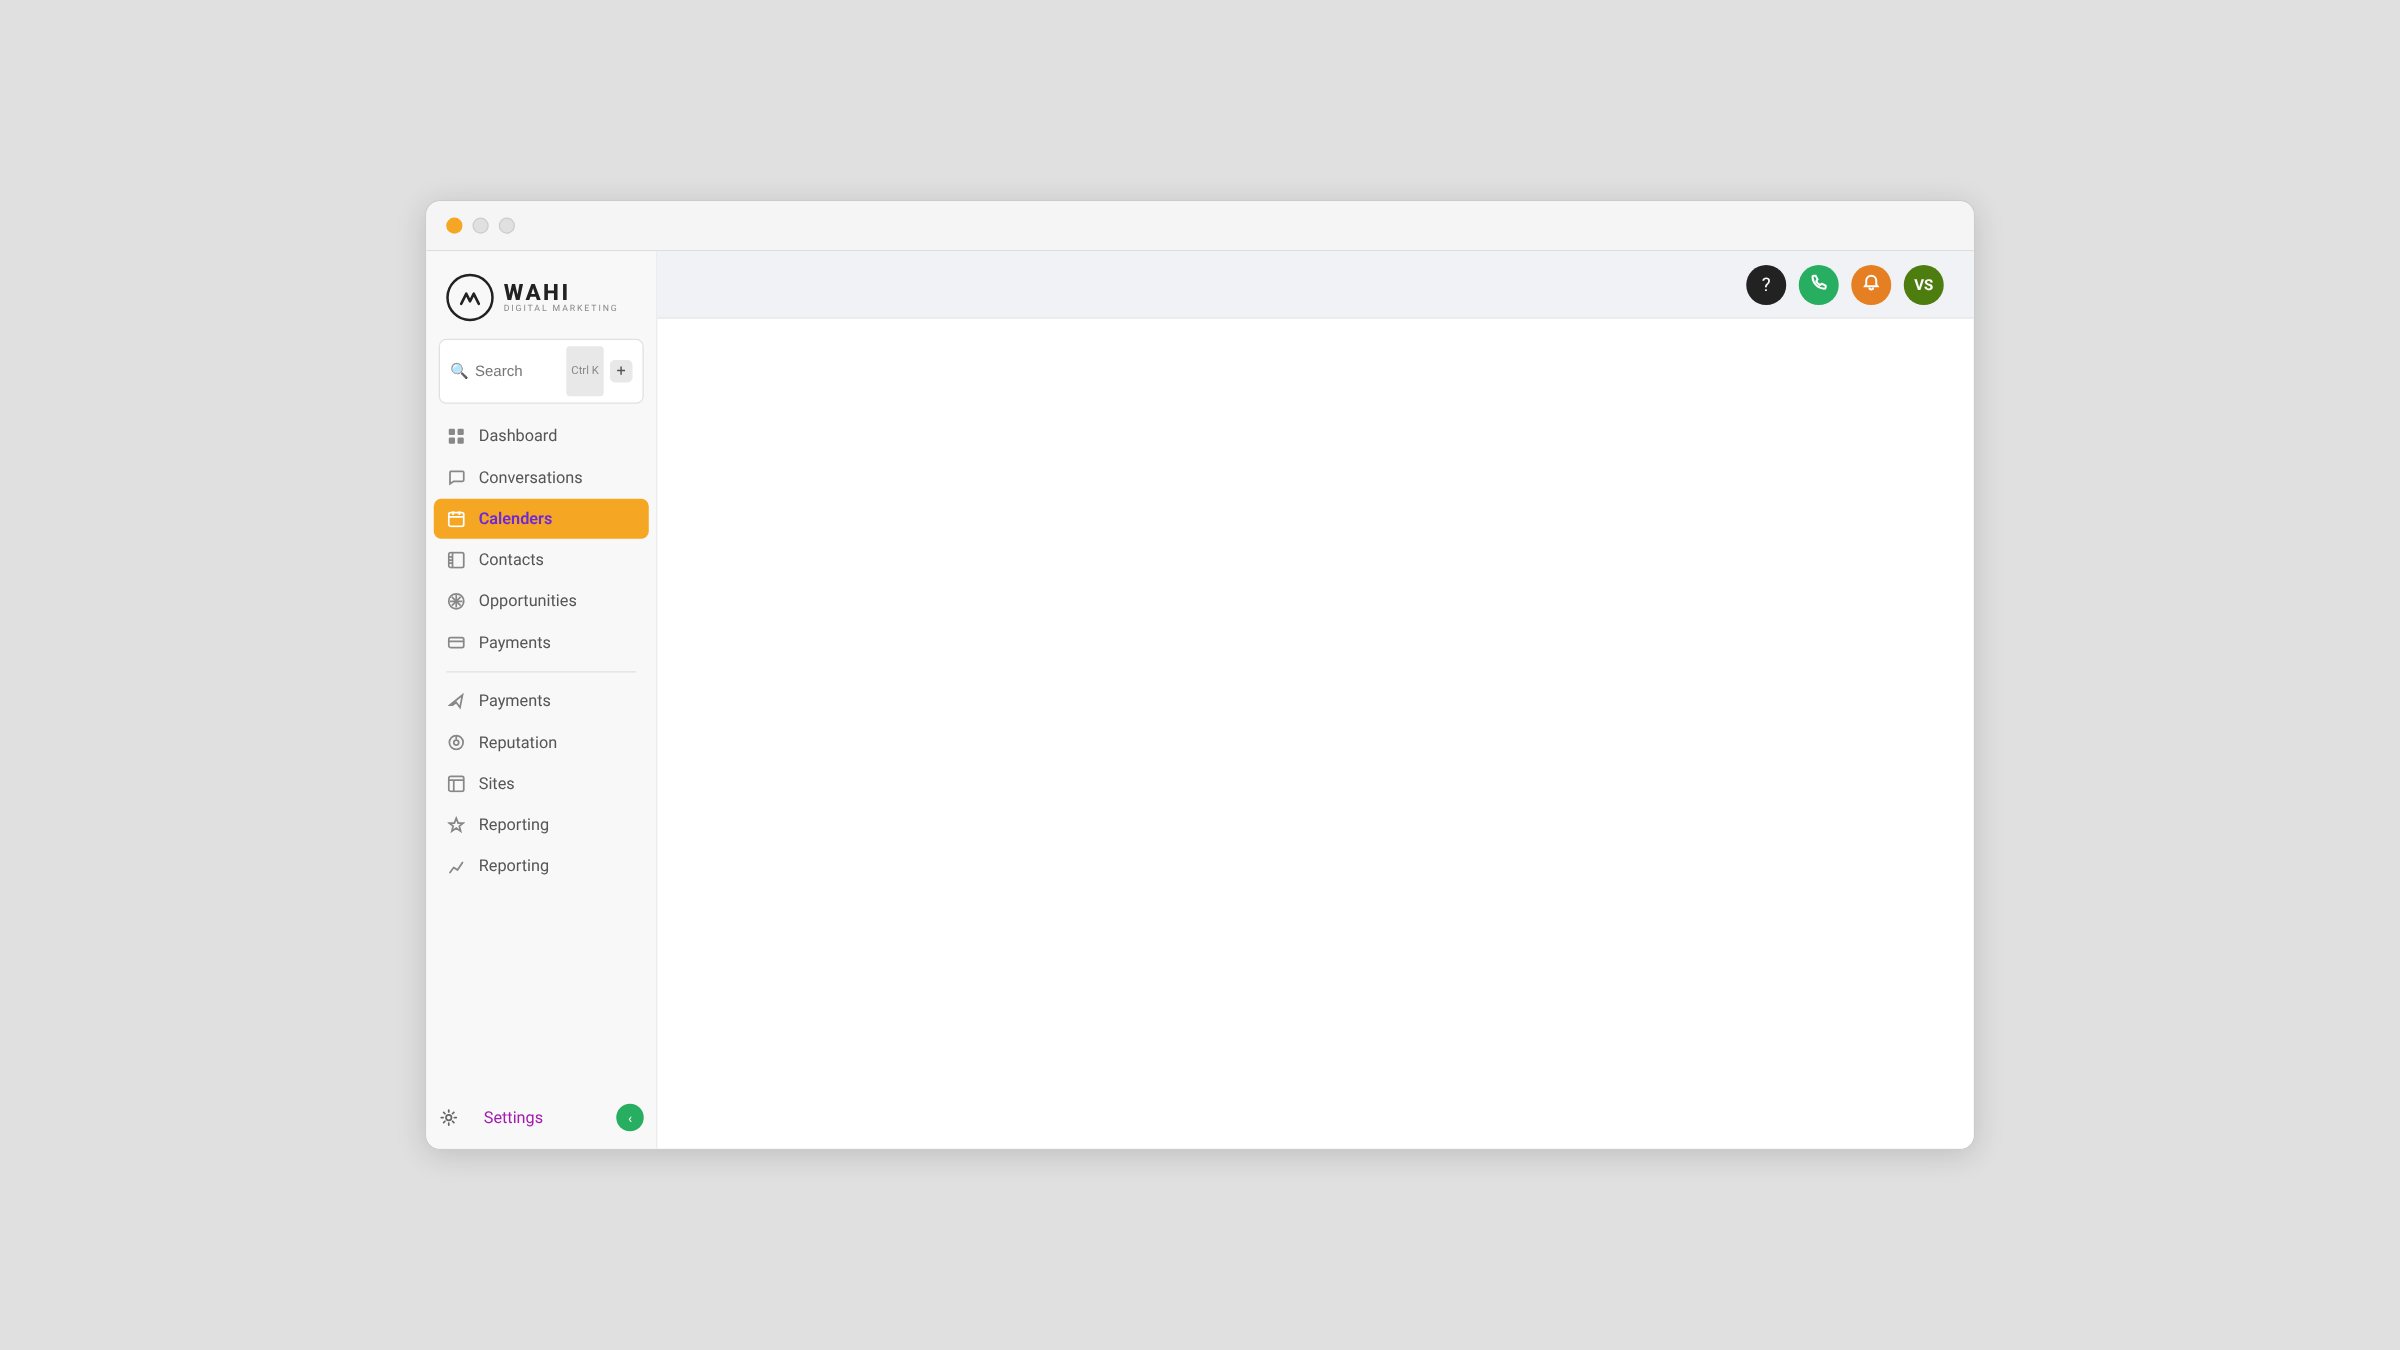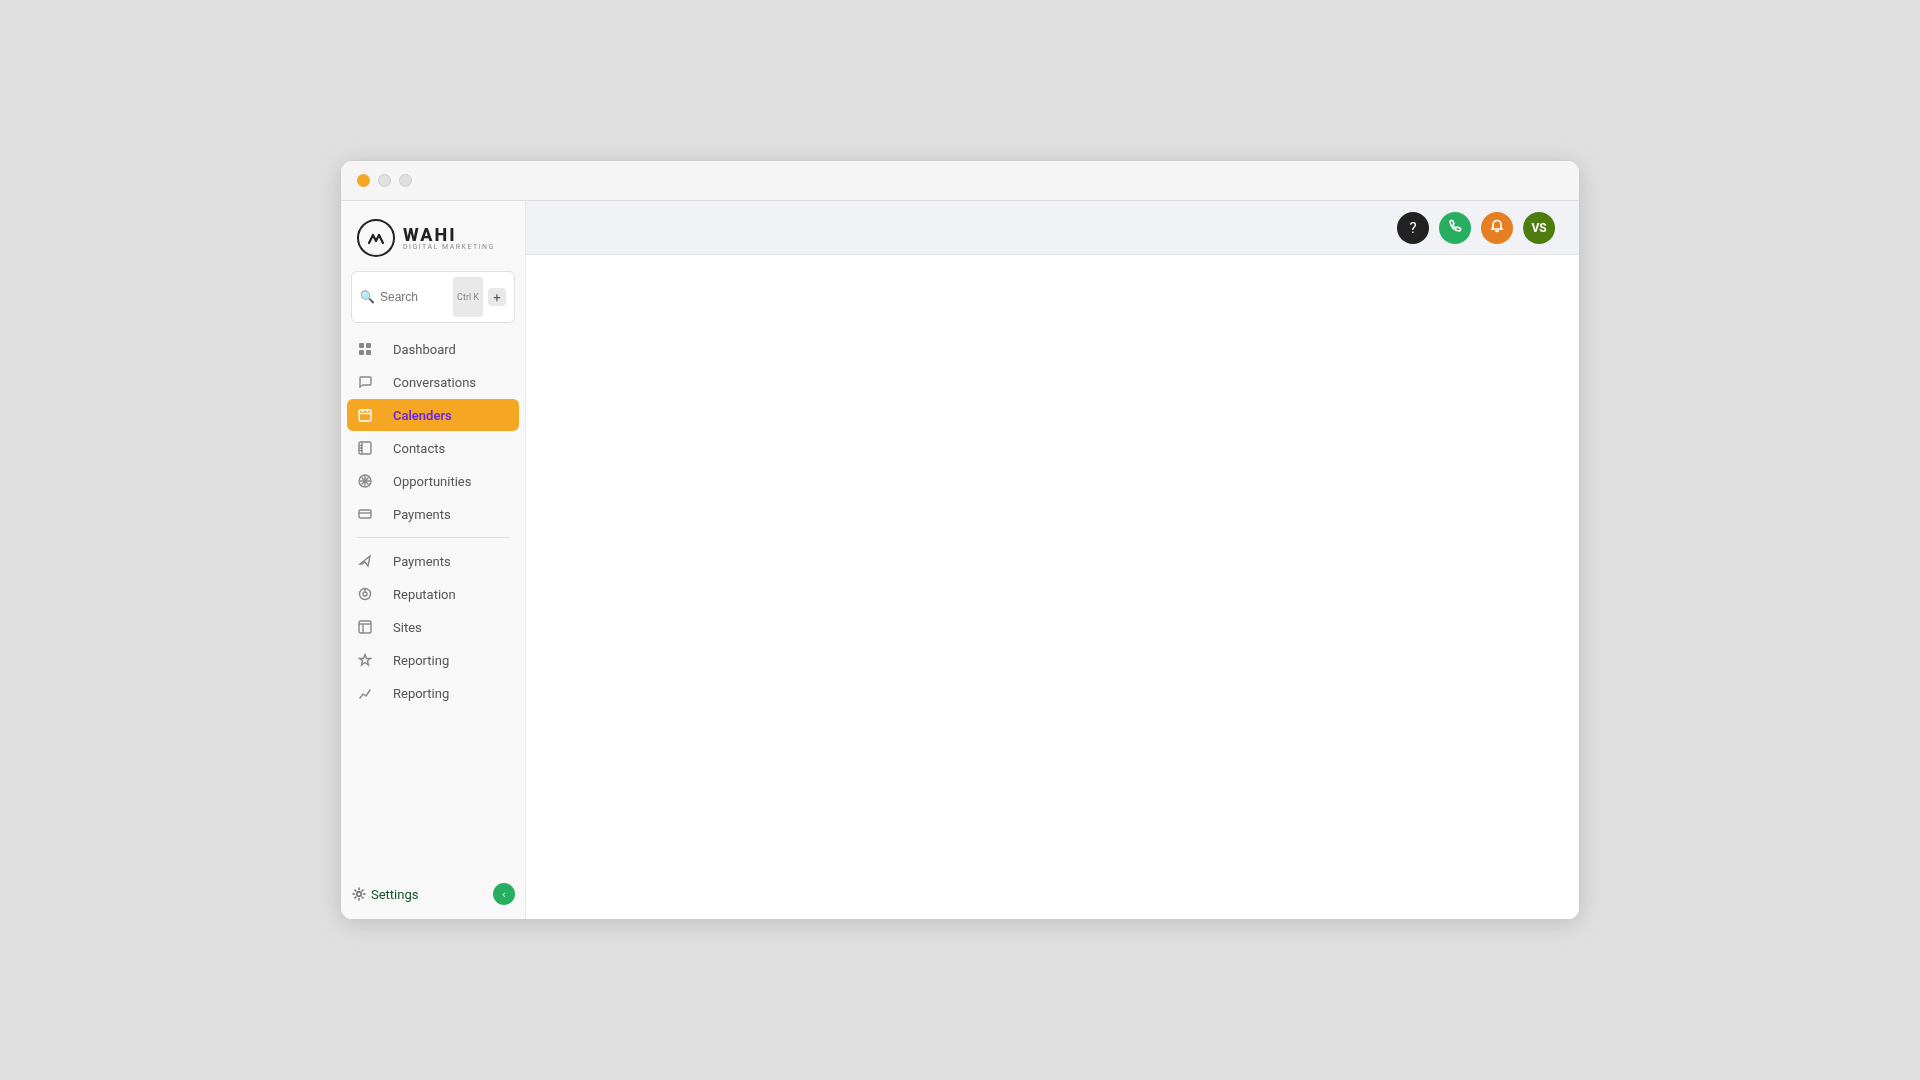--- a/index.html
+++ b/index.html
@@ -134,21 +134,21 @@
     .nav-items {
       display: flex;
       flex-direction: column;
       gap: 1px;
       padding: 0 6px;
       flex: 1;
     }
     .nav-item {
       display: flex;
       align-items: center;
-      gap: 20px;
+      gap: 10px;
       padding: 8px 10px;
       border-radius: 6px;
       cursor: pointer;
       color: #555;
       font-size: 13px;
       font-weight: 400;
       transition: background 0.15s;
     }
     .nav-item.active {
       background: #f5a623;
@@ -175,22 +175,22 @@
     }
     .sidebar-bottom {
       padding: 10px 10px 14px;
       display: flex;
       align-items: center;
       justify-content: space-between;
     }
     .settings-btn {
       display: flex;
       align-items: center;
-      gap: 4px;
-      color: #14532d;
+      gap: 20px;
+      color: #a21caf;
       font-size: 13px;
       cursor: pointer;
     }
     .collapse-btn {
       width: 22px;
       height: 22px;
       background: #27ae60;
       border-radius: 50%;
       display: flex;
       align-items: center;

